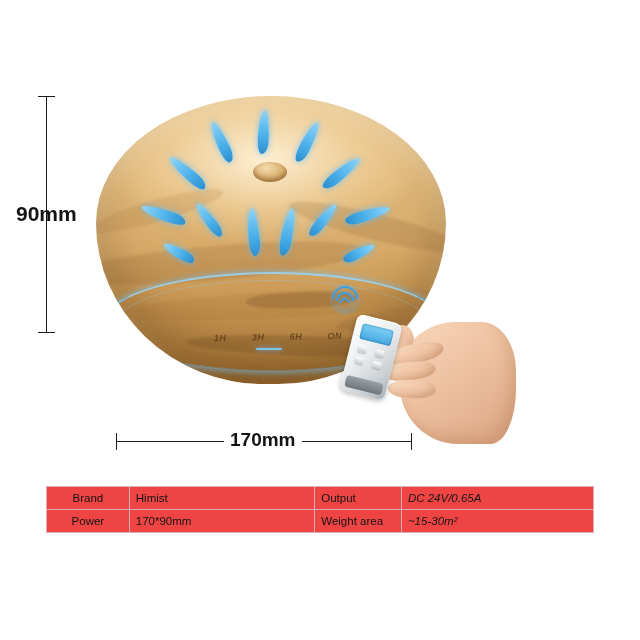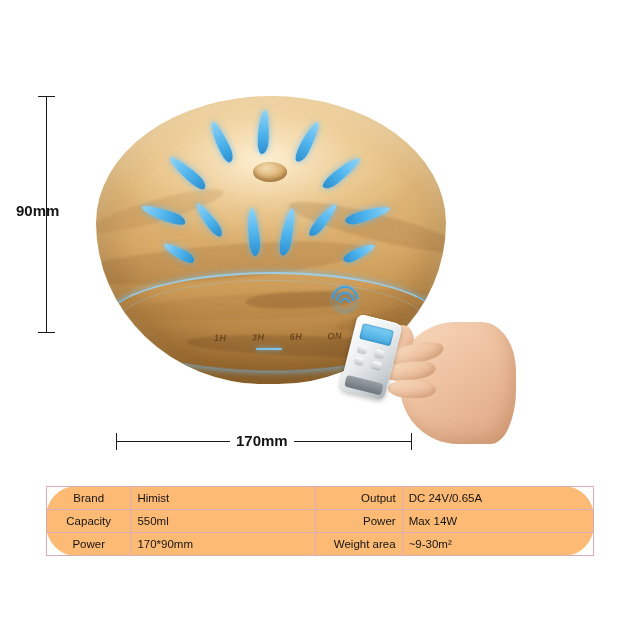--- a/index.html
+++ b/index.html
@@ -37,21 +37,21 @@
     width: 17px;
     height: 1px;
     background: #1a1a1a;
   }
   .dim-v-cap-top { top: 96px; }
   .dim-v-cap-bot { top: 332px; }
   .dim-v-label {
     position: absolute;
     left: 16px;
     top: 202px;
-    font-size: 15px;
+    font-size: 21px;
     font-weight: bold;
     color: #141414;
     letter-spacing: 0px;
   }
 
   
   .dim-h-line {
     position: absolute;
     left: 116px;
     top: 441px;
@@ -63,23 +63,23 @@
     position: absolute;
     top: 433px;
     width: 1px;
     height: 17px;
     background: #1a1a1a;
   }
   .dim-h-cap-l { left: 116px; }
   .dim-h-cap-r { left: 411px; }
   .dim-h-label {
     position: absolute;
-    left: 230px;
+    left: 224px;
     top: 440px;
-    font-size: 15px;
+    font-size: 19px;
     font-weight: bold;
     color: #141414;
     background: #ffffff;
     padding: 0 6px;
     transform: translateY(-50%);
   }
 
   
   .diffuser {
     position: absolute;
@@ -271,44 +271,43 @@
     border-radius: 4px;
   }
 
   
   #spec-table {
     position: absolute;
     left: 46px;
     top: 486px;
     width: 548px;
     border-collapse: collapse;
-    background: #fdba74;
-    border-radius: 31px;
+    background: #ef4444;
   }
   #spec-table td {
     border: 1px solid #d9aeb8;
     height: 22px;
     font-size: 11.5px;
     color: #141414;
     padding: 0 6px;
     font-family: "Liberation Sans", sans-serif;
   }
   td.k {
     width: 76px;
     text-align: center;
     color: #1a1a1a;
   }
   td.v {
     width: 192px;
     text-align: left;
     padding-left: 12px;
   }
   td.v.center-ish { padding-left: 26px; }
-  td.k2 { width: 80px; text-align: right; }
-  td.v2 { width: 200px; text-align: left; padding-left: 8px; }
+  td.k2 { width: 80px; text-align: left; }
+  td.v2 { width: 200px; text-align: left; padding-left: 8px; font-style: italic; }
 </style>
 </head>
 <body>
 
 <div id="photo-area">
 
   <div class="dim-v-cap-top"></div>
   <div class="dim-v-line"></div>
   <div class="dim-v-cap-bot"></div>
   <div class="dim-v-label">90mm</div>
@@ -386,25 +385,19 @@
 
 <table id="spec-table">
   <tbody>
     <tr>
       <td class="k">Brand</td>
       <td class="v center-ish">Himist</td>
       <td class="k2">Output</td>
       <td class="v2">DC  24V/0.65A</td>
     </tr>
     <tr>
-      <td class="k">Capacity</td>
-      <td class="v center-ish">550ml</td>
-      <td class="k2">Power</td>
-      <td class="v2">Max  14W</td>
-    </tr>
-    <tr>
       <td class="k">Power</td>
       <td class="v">170*90mm</td>
       <td class="k2">Weight  area</td>
-      <td class="v2">~9-30m²</td>
+      <td class="v2">~15-30m²</td>
     </tr>
   </tbody>
 </table>
 
 </body></html>

